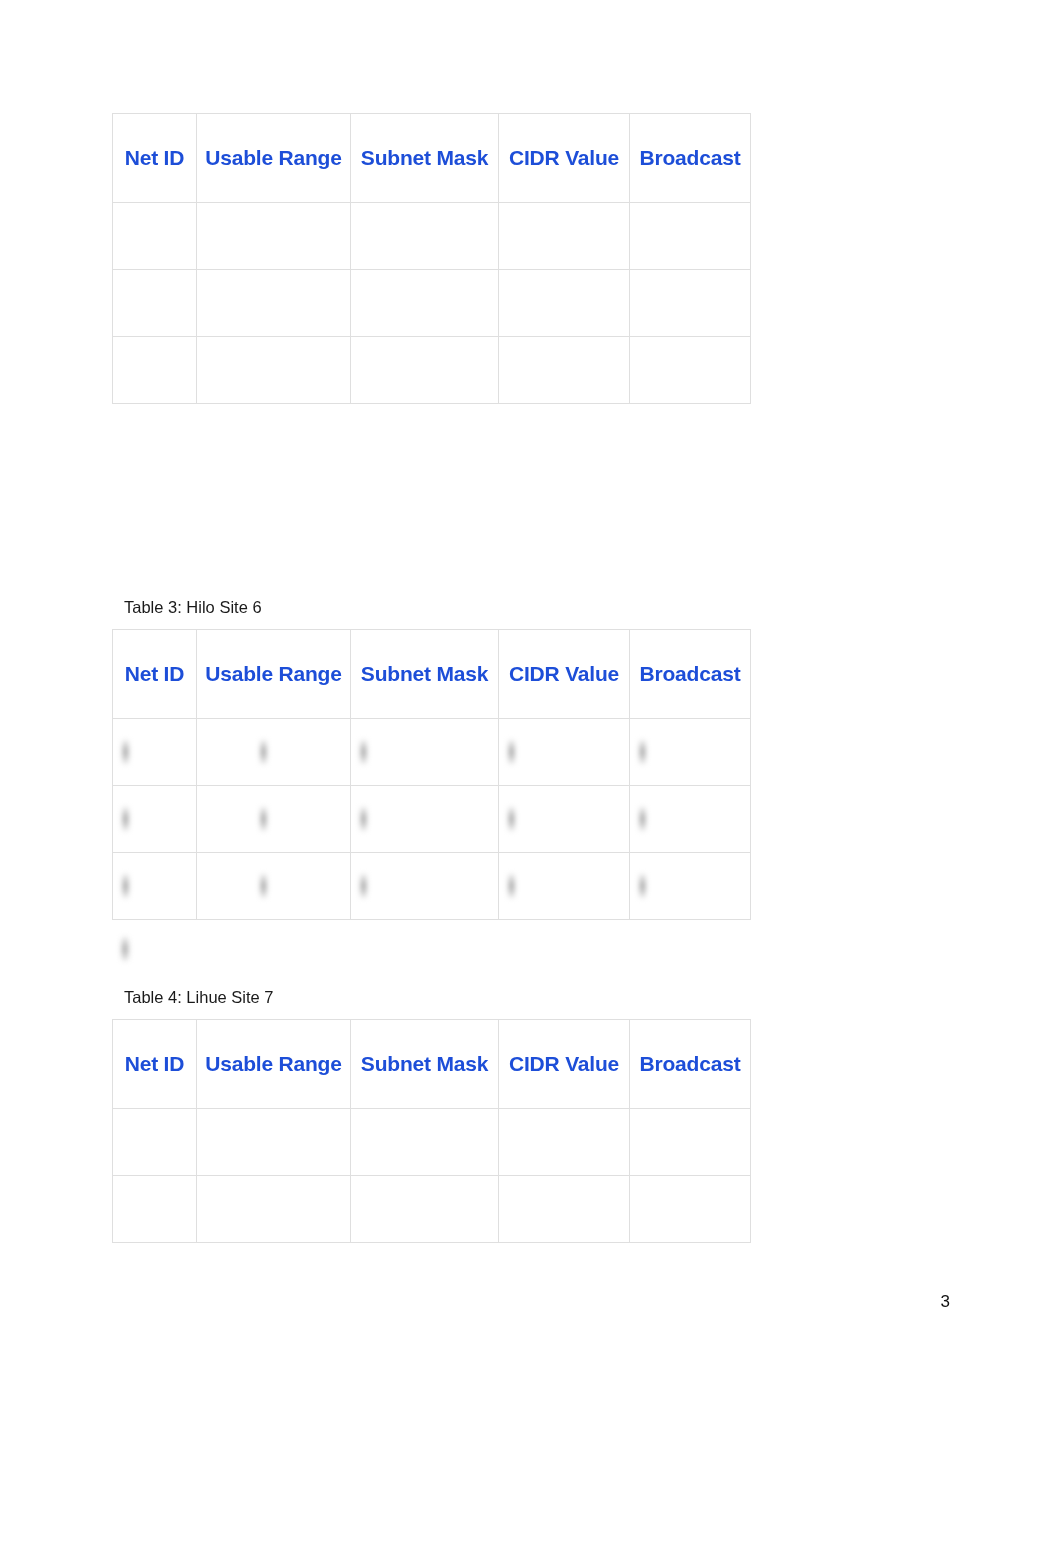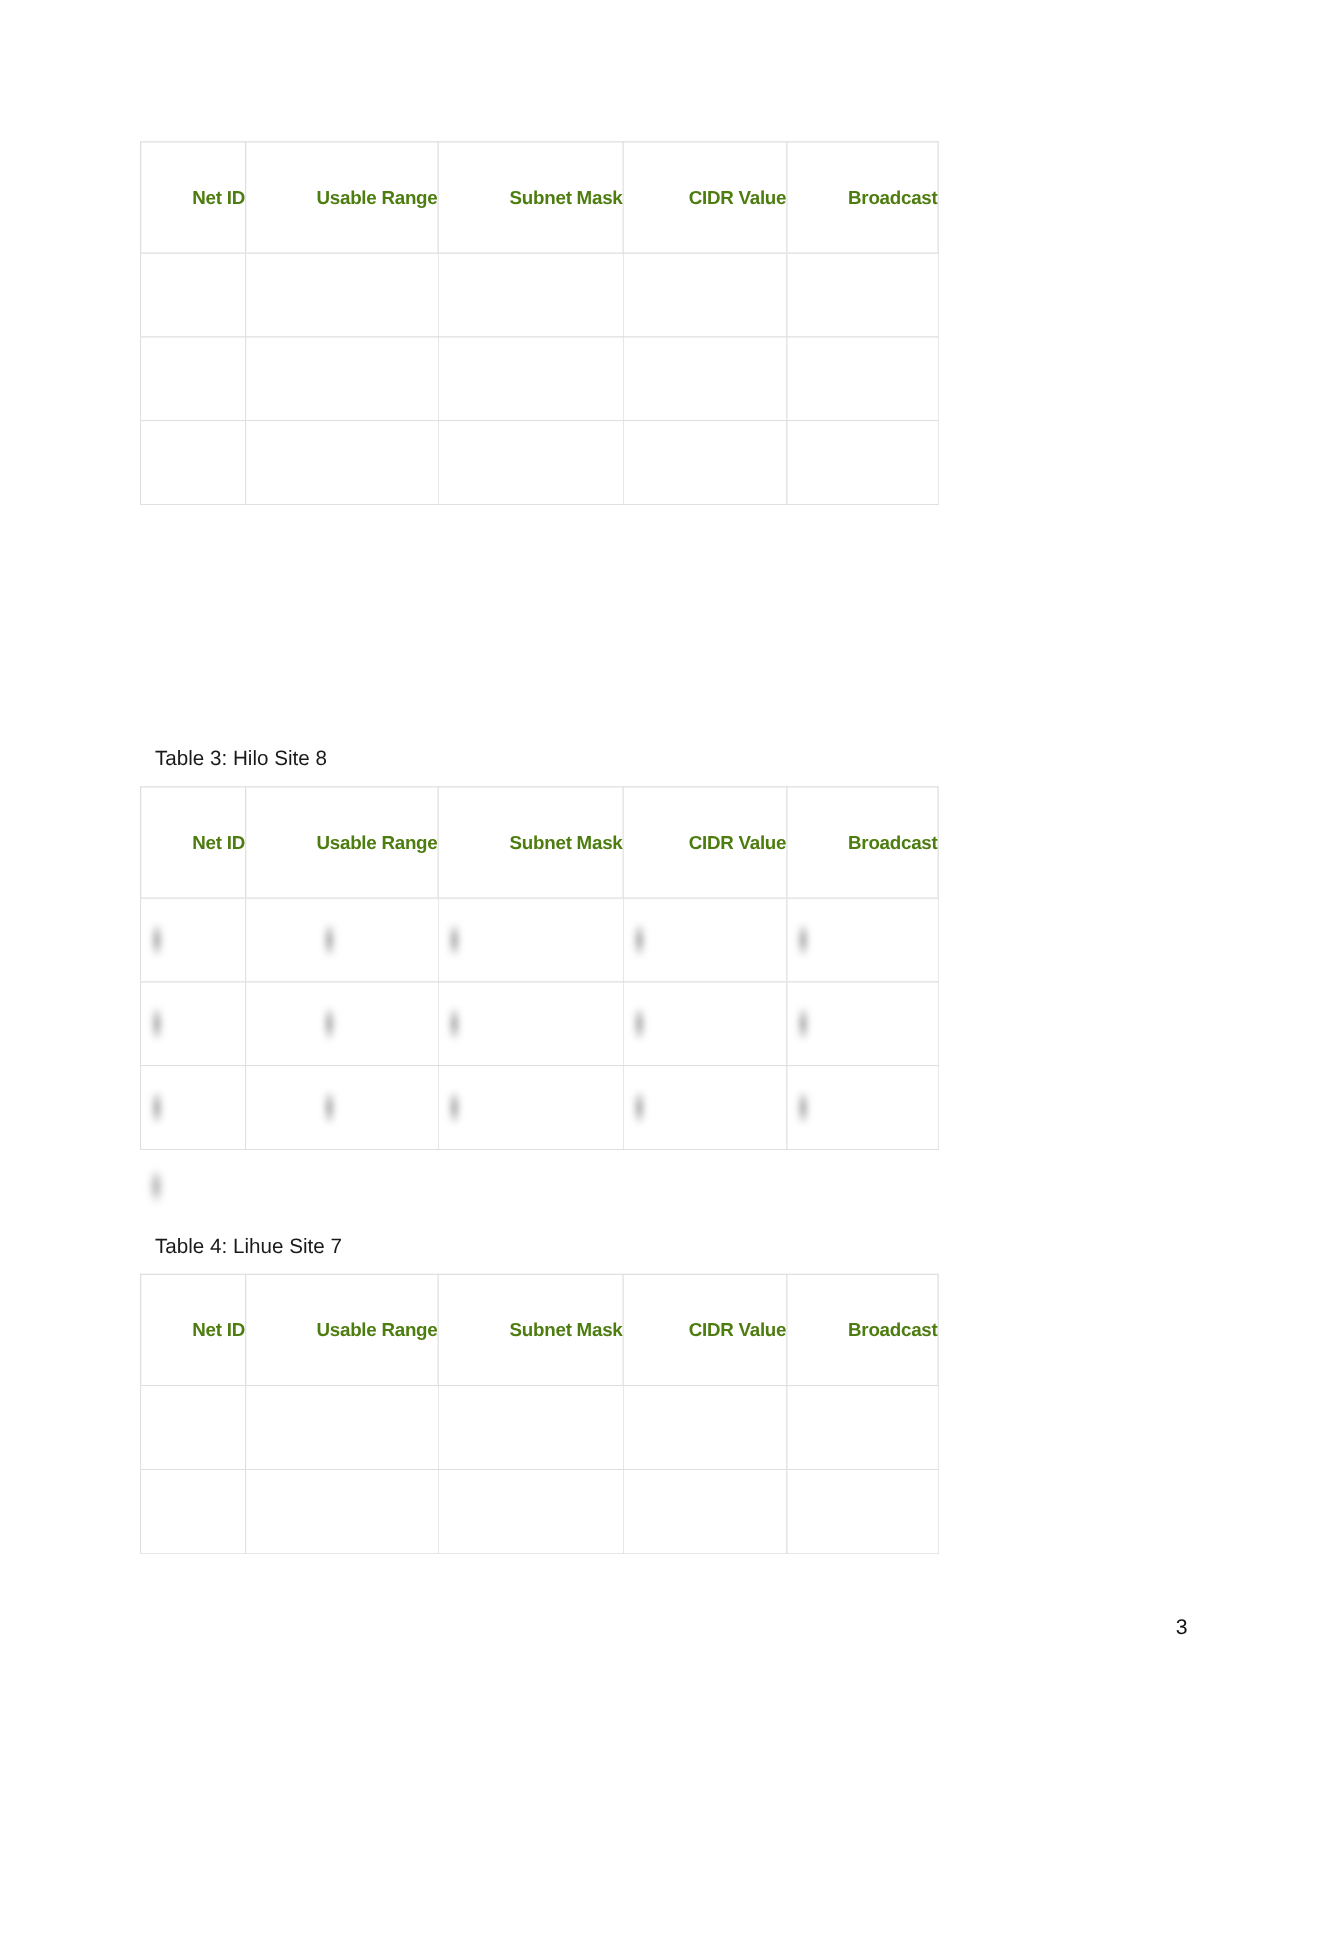--- a/index.html
+++ b/index.html
@@ -45,24 +45,24 @@
 
   
   col.c-netid    { width: 84px; }
   col.c-range    { width: 154px; }
   col.c-mask     { width: 148px; }
   col.c-cidr     { width: 131px; }
   col.c-bcast    { width: 121px; }
 
   thead th {
     height: 88px;
-    font-size: 15px;
+    font-size: 21px;
     font-weight: bold;
-    color: #4d7c0f;
-    text-align: right;
+    color: #1d4ed8;
+    text-align: center;
     letter-spacing: -0.2px;
     white-space: nowrap;
   }
 
   tbody td {
     height: 66px;
     position: relative;
   }
 
   
@@ -160,21 +160,21 @@
           <td></td>
           <td></td>
           <td></td>
           <td></td>
           <td></td>
         </tr>
       </tbody>
     </table>
   </div>
 
-  <div class="tbl-caption" style="top:598px;">Table 3: Hilo Site 8</div>
+  <div class="tbl-caption" style="top:598px;">Table 3: Hilo Site 6</div>
 
   <div class="table-block" style="top:629px;">
     <table class="grid">
       <colgroup>
         <col class="c-netid">
           <col class="c-range">
           <col class="c-mask">
           <col class="c-cidr">
           <col class="c-bcast">
       </colgroup>

